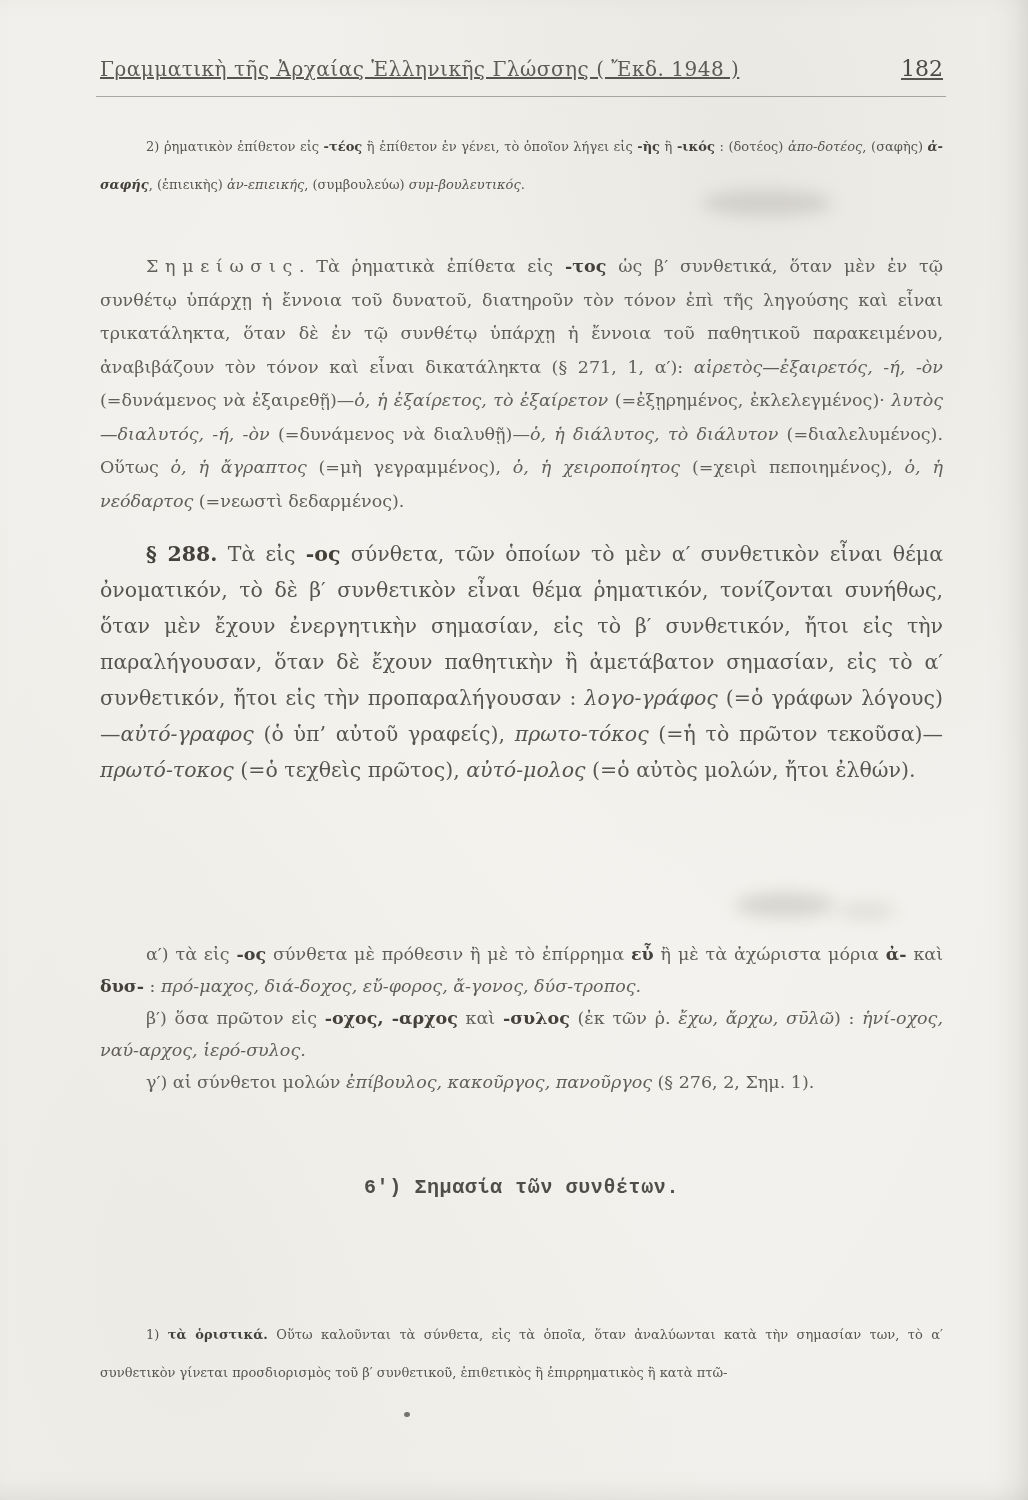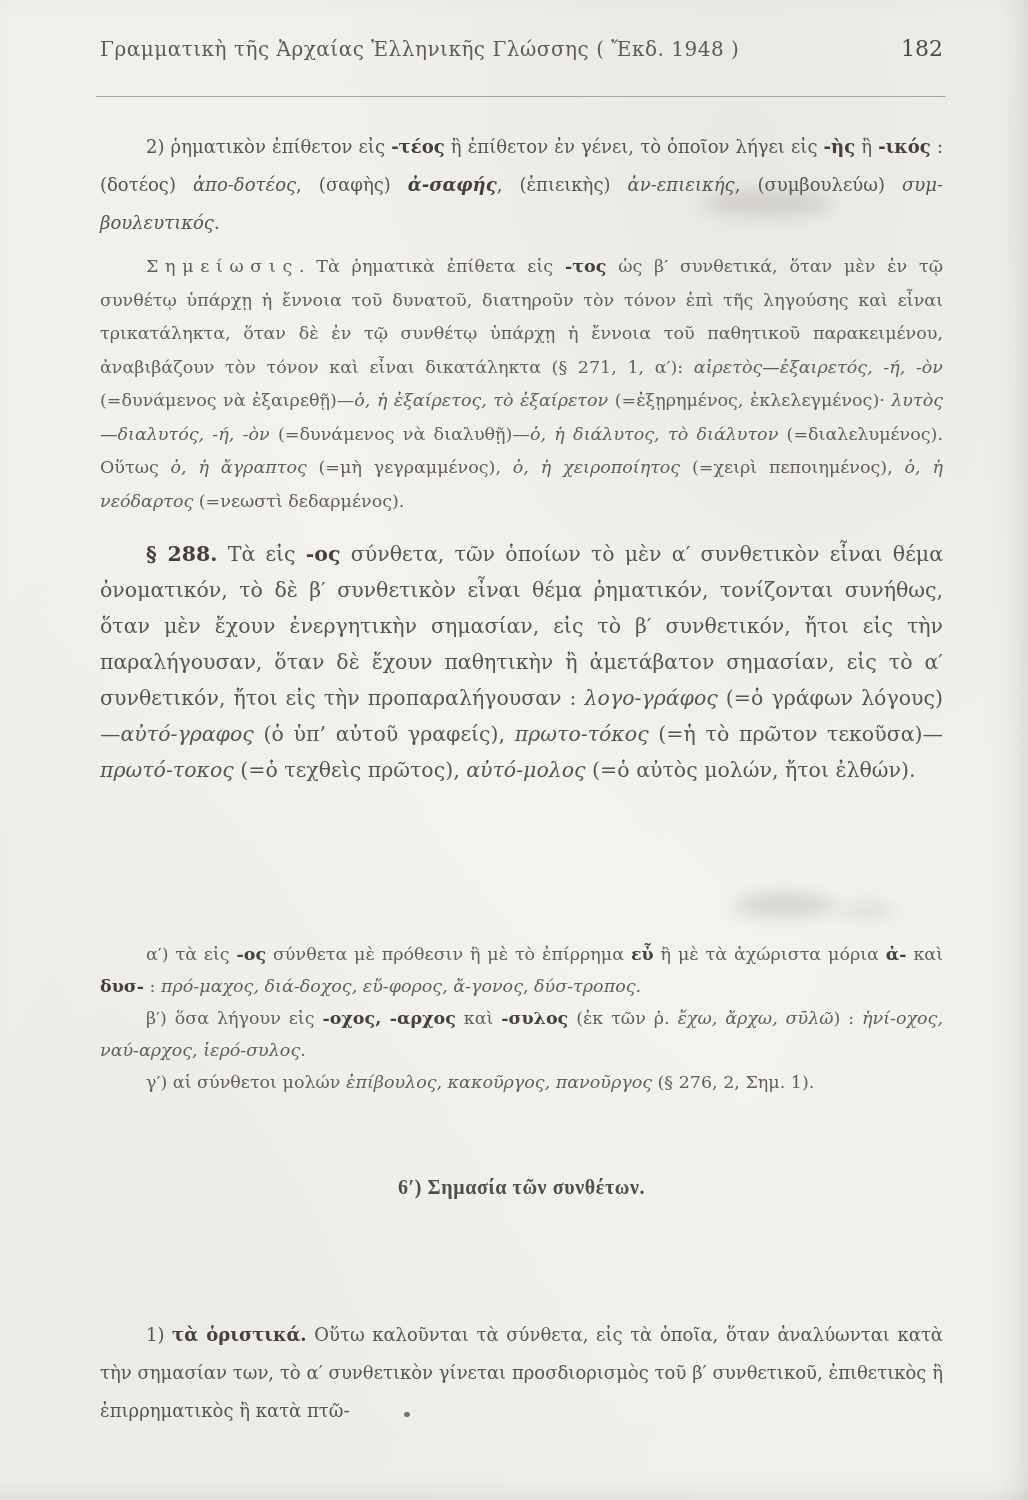--- a/index.html
+++ b/index.html
@@ -14,39 +14,39 @@
       radial-gradient(ellipse at 50% 50%, rgba(248,247,243,0.6), transparent 70%),
       #f1f0ec;
     box-shadow: inset -22px 0 38px -26px rgba(120,118,108,0.35),
                 inset 0 -20px 34px -28px rgba(130,128,118,0.25);
     font-family:"DejaVu Serif","Liberation Serif",serif;
     color:#57554f;
   }
   .smudge{position:absolute;background:rgba(186,184,176,0.5);filter:blur(8px);border-radius:50%;}
   .content{position:absolute;left:100px;width:843px;}
   .header-row{
-    position:absolute;left:100px;top:36px;width:843px;
-    display:flex;justify-content:space-between;align-items:baseline;
+    position:absolute;left:100px;top:56px;width:843px;
+    display:flex;justify-content:space-between;align-items:baseline;text-decoration:underline;
   }
   .book-title{font-size:20px;letter-spacing:0.5px;color:#5d5b54;}
   .page-number{font-size:22px;color:#4c4a44;}
   .rule{position:absolute;left:96px;top:96px;width:850px;border-top:1.5px solid rgba(110,108,100,0.55);}
   p{margin:0;text-align:justify;}
-  .body-text{font-size:18px;line-height:38px;color:#57554f;}
+  .body-text{font-size:13px;line-height:38px;color:#57554f;}
   .indent{text-indent:46px;}
   .note{font-size:17.5px;line-height:33.5px;color:#615f58;}
   .blk-para1{top:128px;}
   .blk-note1{top:250px;}
   .blk-288{top:536px;font-size:20.5px;line-height:36px;}
   .blk-note2{top:938px;font-size:17.5px;line-height:32px;color:#615f58;}
   .blk-heading{top:1176px;text-align:center;}
   .blk-289{top:1232px;}
   .blk-oristika{top:1316px;}
   .subheading{
-    font-family:Liberation Serif, serif;
+    font-family:Liberation Mono, monospace;
     font-size:20px;font-weight:700;color:#504e48;letter-spacing:0.6px;
     text-align:center;text-indent:0;
   }
   .b{font-weight:700;color:#434139;}
   .i{font-style:italic;}
   .bi{font-weight:700;font-style:italic;color:#434139;}
   .sp{letter-spacing:0.38em;margin-top:24px;}
   .ink-dot{
     position:absolute;left:404px;top:1412px;width:6px;height:5px;
     background:#5f5d57;border-radius:50%;opacity:0.85;transform:rotate(-15deg);
@@ -70,21 +70,21 @@
   <p class="content body-text indent blk-para1" style="position: absolute;"><span>2) ῥηματικὸν ἐπίθετον εἰς </span><span class="b">-τέος</span><span> ἢ ἐπίθετον ἐν γένει, τὸ ὁποῖον λήγει εἰς </span><span class="b">-ὴς</span><span> ἢ </span><span class="b">-ικός</span><span> : (δοτέος) </span><span class="i">ἀπο-δοτέος</span><span>, (σαφὴς) </span><span class="bi">ἀ-σαφής</span><span>, (ἐπιεικὴς) </span><span class="i">ἀν-επιεικής</span><span>, (συμβουλεύω) </span><span class="i">συμ-βουλευτικός</span><span>.</span></p>
 
   <p class="content note indent blk-note1" style="position: absolute;"><span class="sp">Σημείωσις</span><span>. Τὰ ῥηματικὰ ἐπίθετα εἰς </span><span class="b">-τος</span><span> ὡς β′ συνθετικά, ὅταν μὲν ἐν τῷ συνθέτῳ ὑπάρχῃ ἡ ἔννοια τοῦ δυνατοῦ, διατηροῦν τὸν τόνον ἐπὶ τῆς ληγούσης καὶ εἶναι τρικατάληκτα, ὅταν δὲ ἐν τῷ συνθέτῳ ὑπάρχῃ ἡ ἔννοια τοῦ παθητικοῦ παρακειμένου, ἀναβιβάζουν τὸν τόνον καὶ εἶναι δικατάληκτα (§ 271, 1, α′): </span><span class="i">αἱρετὸς—ἐξαιρετός, -ή, -ὸν</span><span> (=δυνάμενος νὰ ἐξαιρεθῇ)—</span><span class="i">ὁ, ἡ ἐξαίρετος, τὸ ἐξαίρετον</span><span> (=ἐξῃρημένος, ἐκλελεγμένος)· </span><span class="i">λυτὸς—διαλυτός, -ή, -ὸν</span><span> (=δυνάμενος νὰ διαλυθῇ)—</span><span class="i">ὁ, ἡ διάλυτος, τὸ διάλυτον</span><span> (=διαλελυμένος). Οὕτως </span><span class="i">ὁ, ἡ ἄγραπτος</span><span> (=μὴ γεγραμμένος), </span><span class="i">ὁ, ἡ χειροποίητος</span><span> (=χειρὶ πεποιημένος), </span><span class="i">ὁ, ἡ νεόδαρτος</span><span> (=νεωστὶ δεδαρμένος).</span></p>
 
   <div class="content blk-288" style="position:absolute;">
     <p class="indent" style="font-size:inherit;line-height:inherit;"><span class="b">§ 288.</span><span> Τὰ εἰς </span><span class="b">-ος</span><span> σύνθετα, τῶν ὁποίων τὸ μὲν α′ συνθετικὸν εἶναι θέμα ὀνοματικόν, τὸ δὲ β′ συνθετικὸν εἶναι θέμα ῥηματικόν, τονίζονται συνήθως, ὅταν μὲν ἔχουν ἐνεργητικὴν σημασίαν, εἰς τὸ β′ συνθετικόν, ἤτοι εἰς τὴν παραλήγουσαν, ὅταν δὲ ἔχουν παθητικὴν ἢ ἀμετάβατον σημασίαν, εἰς τὸ α′ συνθετικόν, ἤτοι εἰς τὴν προπαραλήγουσαν : </span><span class="i">λογο-γράφος</span><span> (=ὁ γράφων λόγους)—</span><span class="i">αὐτό-γραφος</span><span> (ὁ ὑπ’ αὐτοῦ γραφείς), </span><span class="i">πρωτο-τόκος</span><span> (=ἡ τὸ πρῶτον τεκοῦσα)—</span><span class="i">πρωτό-τοκος</span><span> (=ὁ τεχθεὶς πρῶτος), </span><span class="i">αὐτό-μολος</span><span> (=ὁ αὐτὸς μολών, ἤτοι ἐλθών).</span></p>
   </div>
 
   <div class="content blk-note2" style="position:absolute;">
     <p class="indent" style="font-size:inherit;line-height:inherit;color:inherit;"><span>α′) τὰ εἰς </span><span class="b">-ος</span><span> σύνθετα μὲ πρόθεσιν ἢ μὲ τὸ ἐπίρρημα </span><span class="b">εὖ</span><span> ἢ μὲ τὰ ἀχώριστα μόρια </span><span class="b">ἀ-</span><span> καὶ </span><span class="b">δυσ-</span><span> : </span><span class="i">πρό-μαχος, διά-δοχος, εὔ-φορος, ἄ-γονος, δύσ-τροπος.</span></p>
-    <p class="indent" style="font-size:inherit;line-height:inherit;color:inherit;"><span>β′) ὅσα λήγουν εἰς </span><span class="b">-οχος, -αρχος</span><span> καὶ </span><span class="b">-συλος</span><span> (ἐκ τῶν ῥ. </span><span class="i">ἔχω, ἄρχω, σῡλῶ</span><span>) : </span><span class="i">ἡνί-οχος, ναύ-αρχος, ἱερό-συλος.</span></p>
+    <p class="indent" style="font-size:inherit;line-height:inherit;color:inherit;"><span>β′) ὅσα πρῶτον εἰς </span><span class="b">-οχος, -αρχος</span><span> καὶ </span><span class="b">-συλος</span><span> (ἐκ τῶν ῥ. </span><span class="i">ἔχω, ἄρχω, σῡλῶ</span><span>) : </span><span class="i">ἡνί-οχος, ναύ-αρχος, ἱερό-συλος.</span></p>
     <p class="indent" style="font-size:inherit;line-height:inherit;color:inherit;"><span>γ′) αἱ σύνθετοι μολών </span><span class="i">ἐπίβουλος, κακοῦργος, πανοῦργος</span><span> (§ 276, 2, Σημ. 1).</span></p>
   </div>
 
   <p class="content subheading blk-heading" style="position:absolute;">6′) Σημασία τῶν συνθέτων.</p>
 
 
   <p class="content body-text indent blk-oristika" style="position:absolute;"><span>1) </span><span class="b">τὰ ὁριστικά.</span><span> Οὕτω καλοῦνται τὰ σύνθετα, εἰς τὰ ὁποῖα, ὅταν ἀναλύωνται κατὰ τὴν σημασίαν των, τὸ α′ συνθετικὸν γίνεται προσδιορισμὸς τοῦ β′ συνθετικοῦ, ἐπιθετικὸς ἢ ἐπιρρηματικὸς ἢ κατὰ πτῶ-</span></p>
 
   <div class="ink-dot"></div>
 

